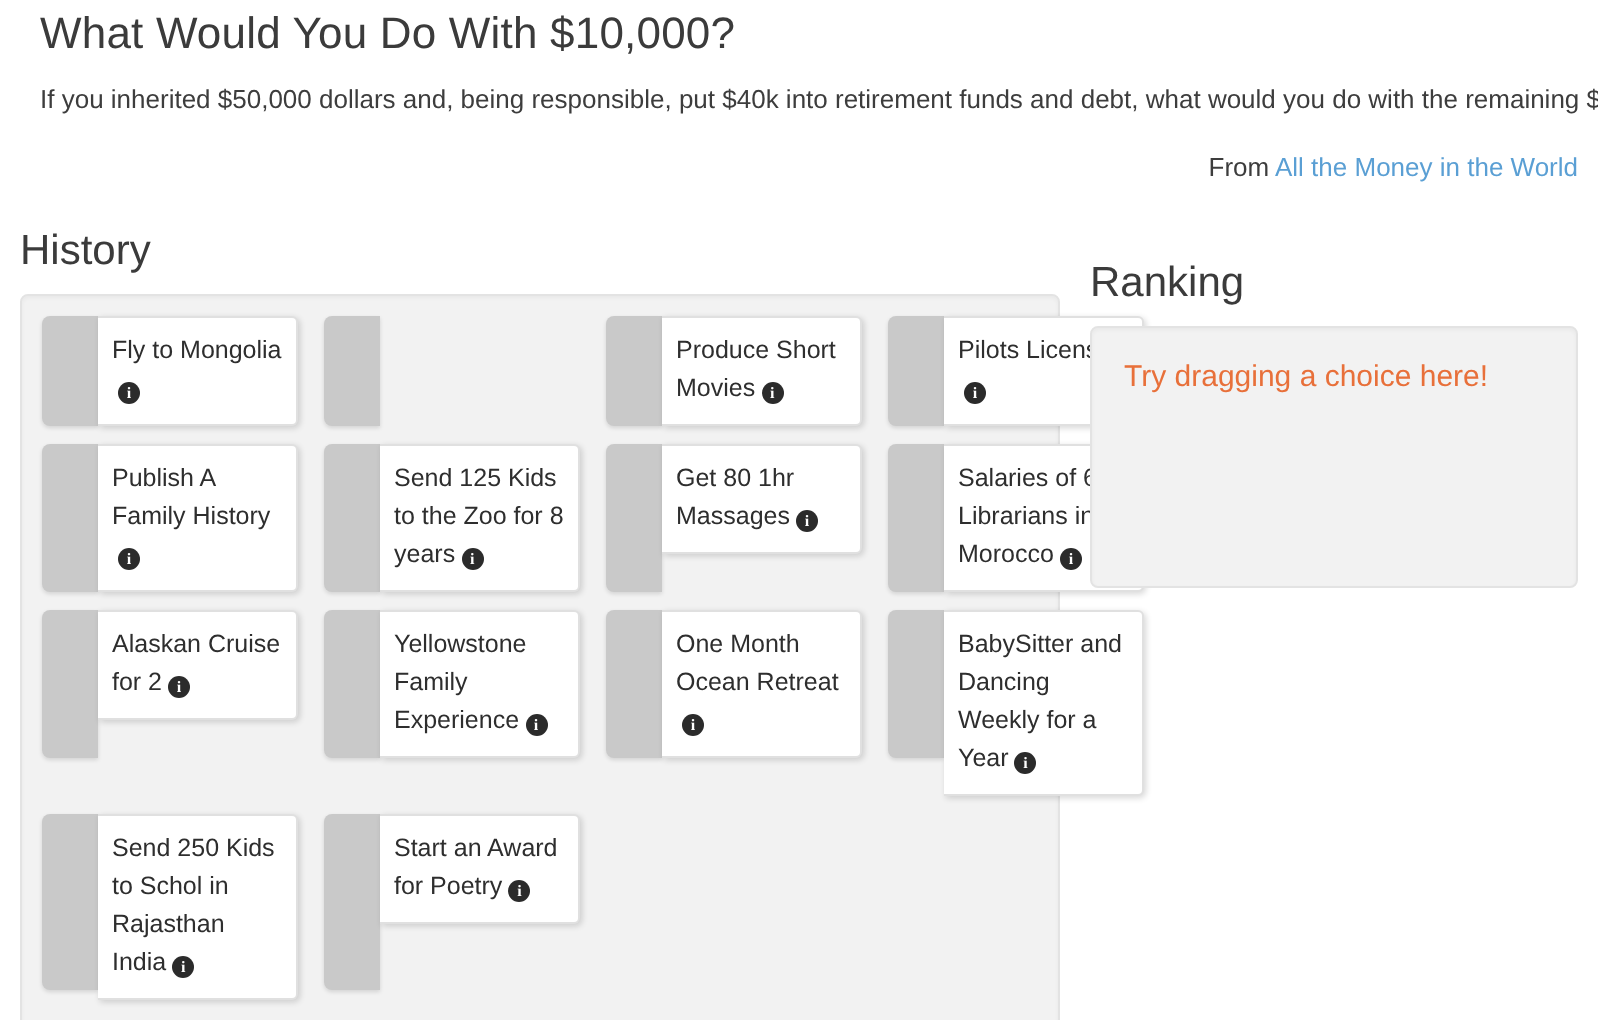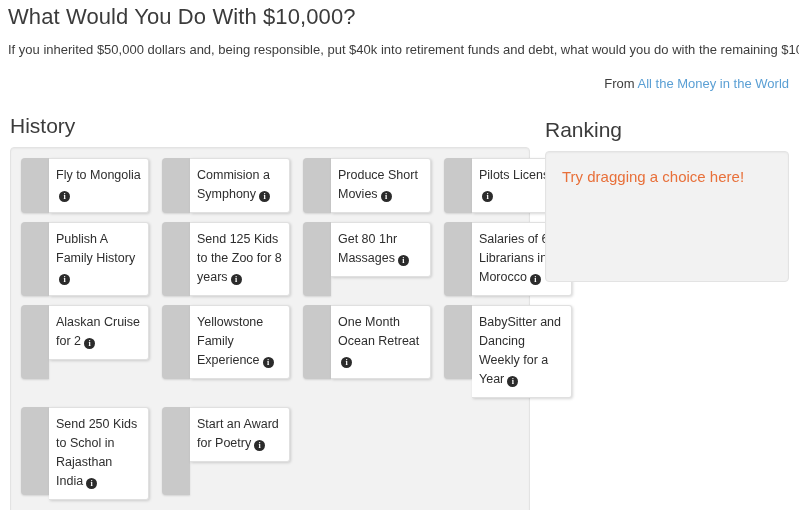--- a/index.html
+++ b/index.html
@@ -11,21 +11,21 @@
     height: 510px;
     background: #ffffff;
     font-family: "Liberation Sans", sans-serif;
     color: #333333;
     overflow: hidden;
     position: relative;
   }
 
   
   .page-head {
-    padding: 4px 10px 0 8px;
+    padding: 4px 10px 0 20px;
   }
   .page-title {
     font-size: 22px;
     font-weight: 300;
     color: #3b3b3b;
     letter-spacing: 0.1px;
     margin: 0 0 12px 0;
     line-height: 26px;
   }
   .page-subtitle {
@@ -64,21 +64,21 @@
 
   .choices-col {
     position: absolute;
     left: 10px;
     top: 0;
     width: 520px;
   }
   .ranking-col {
     position: absolute;
     left: 545px;
-    top: 4px;
+    top: 16px;
     width: 212px;
   }
 
   
   .dropzone {
     background: #f2f2f2;
     border: 1px solid #e3e3e3;
     border-radius: 4px;
     box-shadow: inset 0 1px 2px rgba(0,0,0,0.045);
     box-sizing: border-box;
@@ -181,21 +181,20 @@
   <div class="choices-col">
     <h2 class="col-heading">History</h2>
     <div class="dropzone choices-zone" id="choices-zone">
         <div class="choice-row row-h1">
           <div class="choice-card">
             <div class="card-handle"></div>
             <div class="card-body"><span>Fly to Mongolia</span><span class="info-icon">i</span></div>
           </div>
           <div class="choice-card">
             <div class="card-handle"></div>
-            <div class="card-body"><span>Commision a Symphony</span><span class="info-icon">i</span></div>
           </div>
           <div class="choice-card">
             <div class="card-handle"></div>
             <div class="card-body"><span>Produce Short Movies</span><span class="info-icon">i</span></div>
           </div>
           <div class="choice-card">
             <div class="card-handle"></div>
             <div class="card-body"><span>Pilots License</span><span class="info-icon">i</span></div>
           </div>
         </div>

